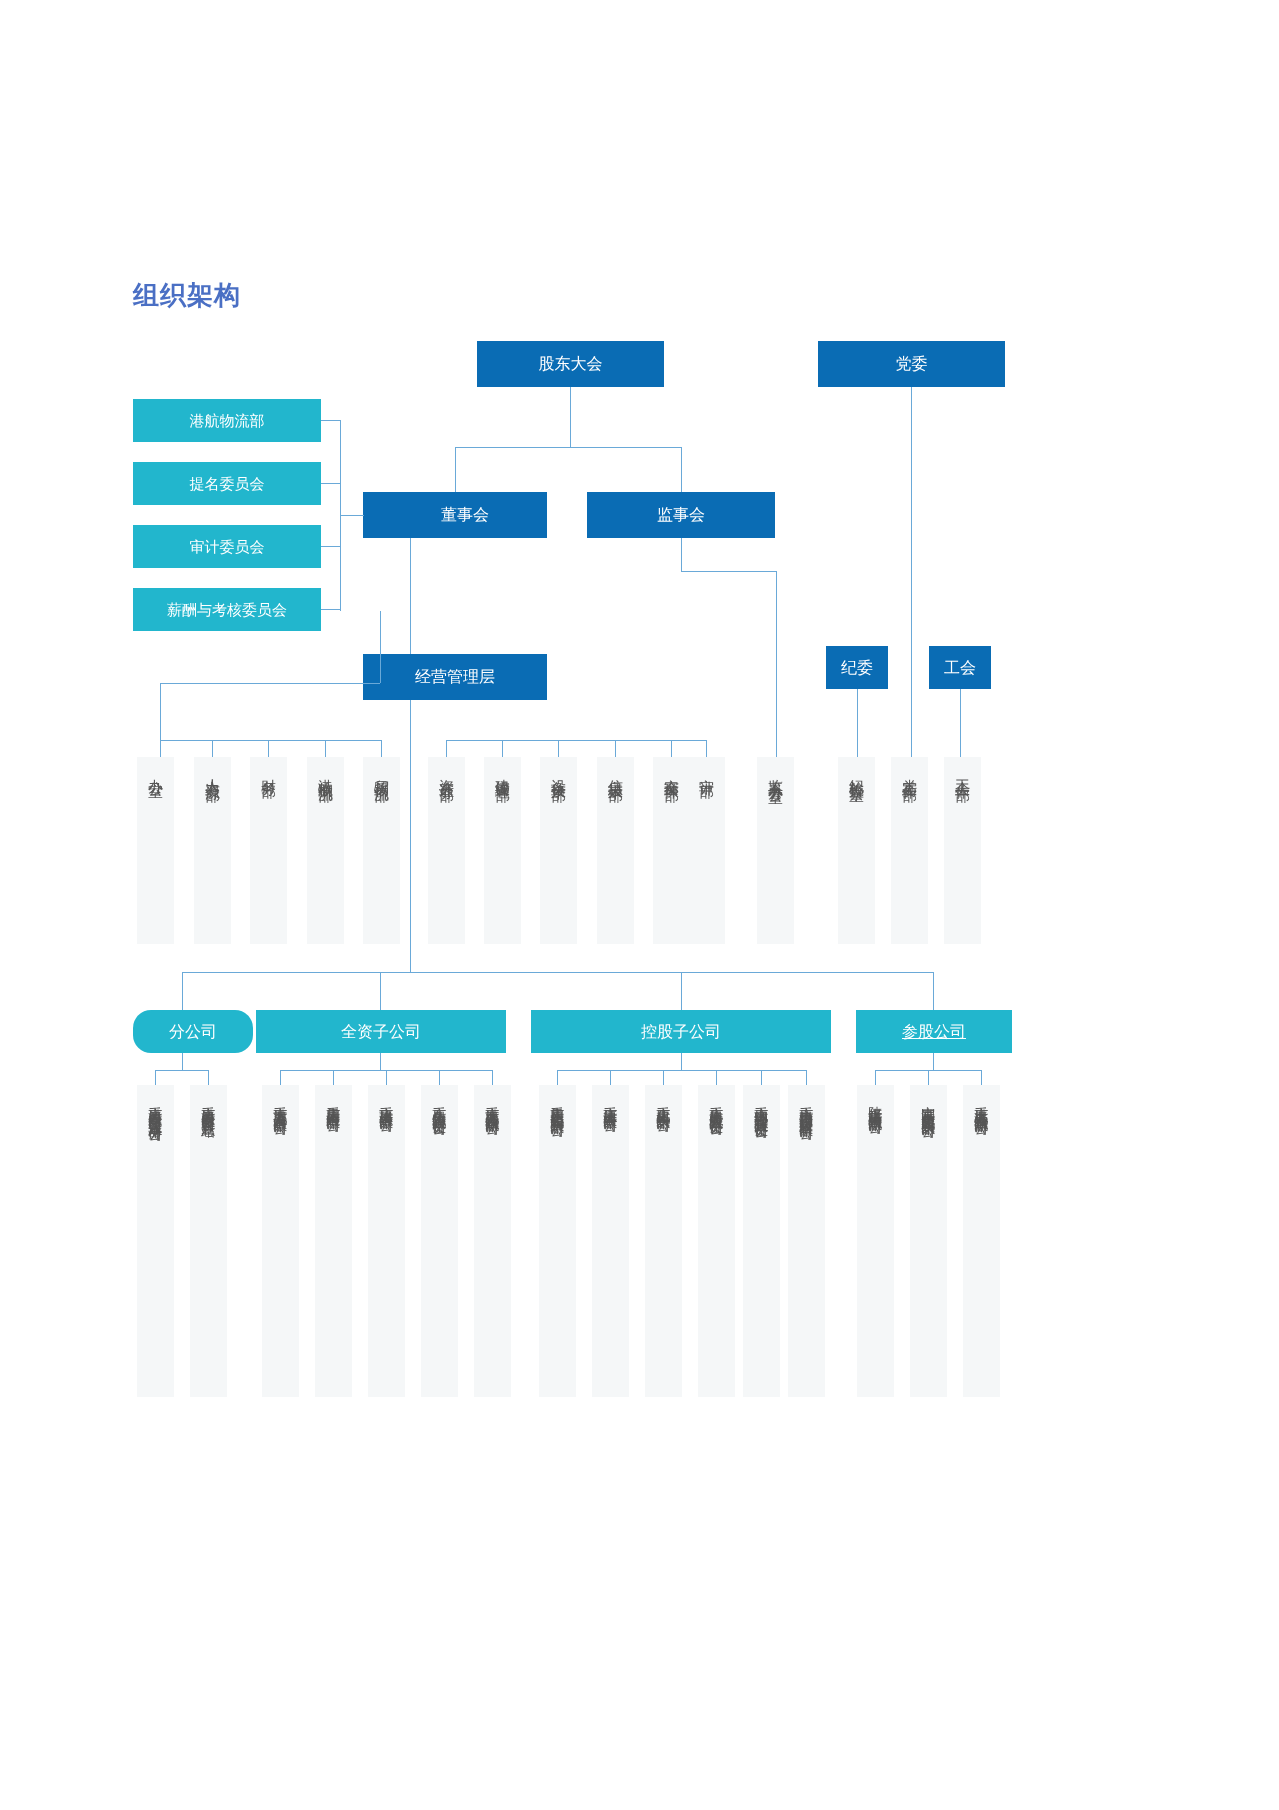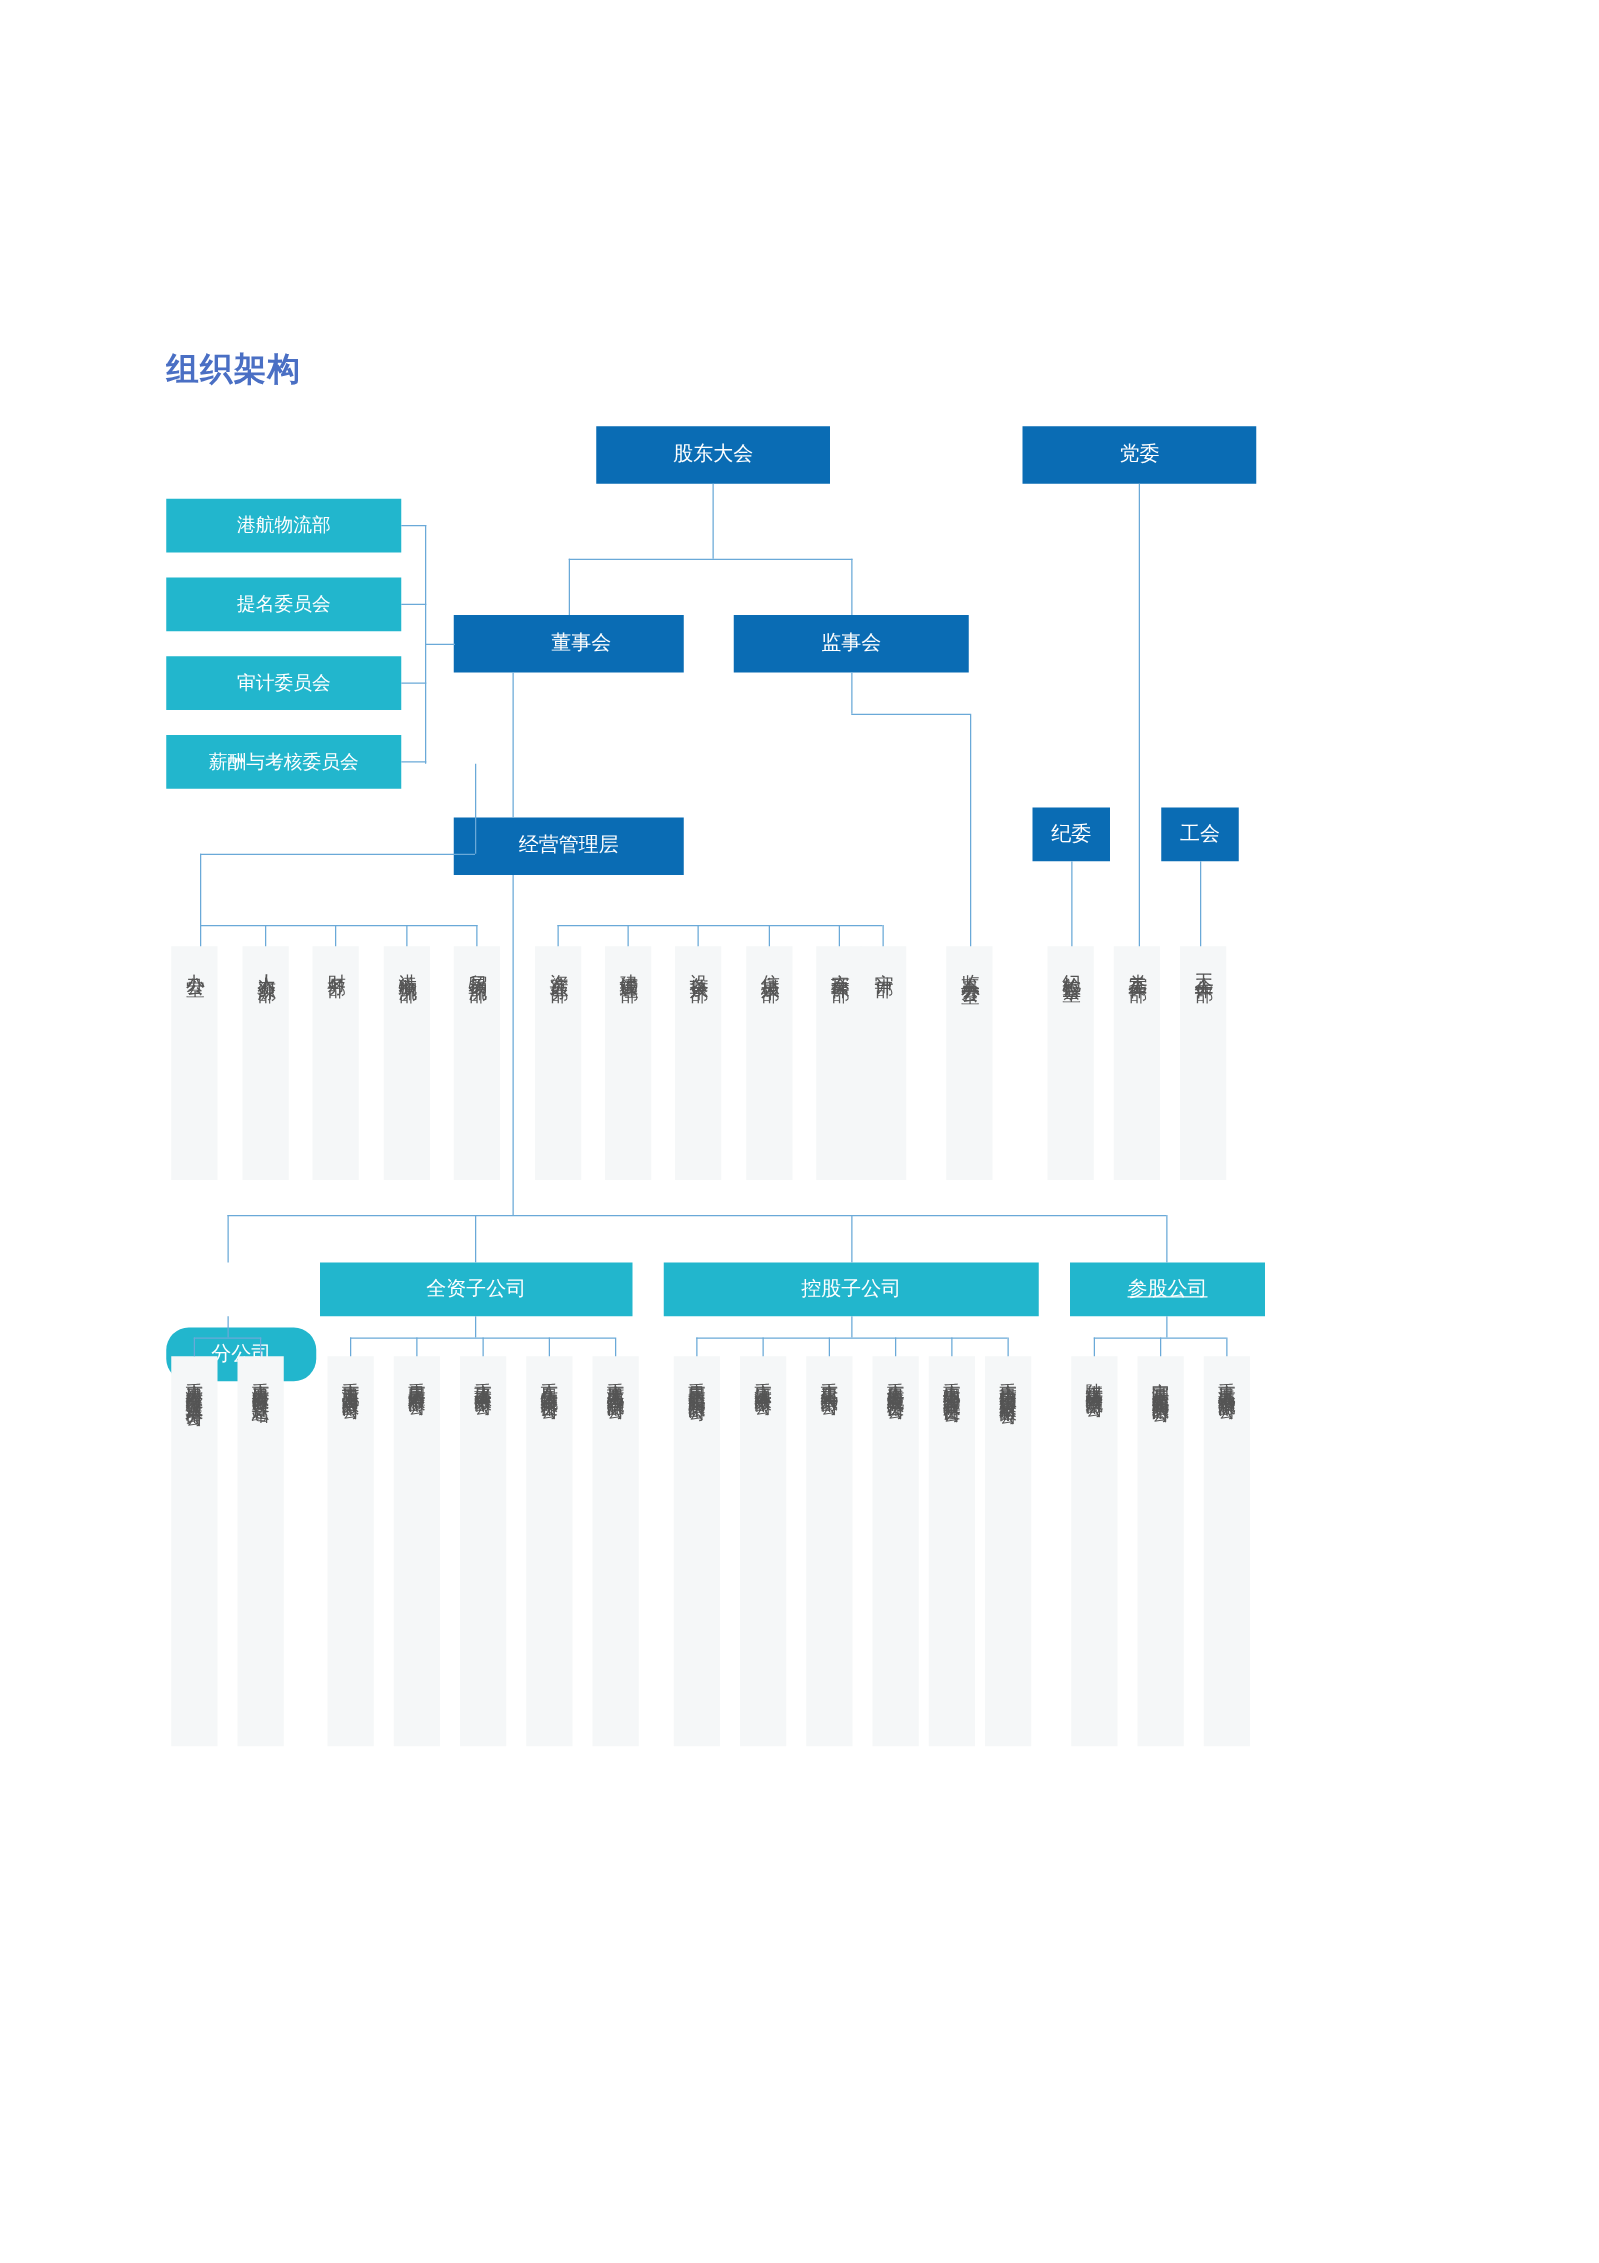--- a/index.html
+++ b/index.html
@@ -153,21 +153,21 @@
   <div class="vchip" style="left:838px;top:757px;width:37px;height:187px;">
     <span>纪检监察室</span>
   </div>
   <div class="vchip" style="left:891px;top:757px;width:37px;height:187px;">
     <span>党委工作部</span>
   </div>
   <div class="vchip" style="left:944px;top:757px;width:37px;height:187px;">
     <span>工会工作部</span>
   </div>
 
-  <div class="box teal" style="left:133px;top:1062px;width:120px;height:43px;border-radius:18px;">
+  <div class="box teal" style="left:133px;top:1010px;width:120px;height:43px;border-radius:18px;">
     <span>分公司</span>
   </div>
   <div class="box teal" style="left:256px;top:1010px;width:250px;height:43px;">
     <span>全资子公司</span>
   </div>
   <div class="box teal" style="left:531px;top:1010px;width:300px;height:43px;">
     <span>控股子公司</span>
   </div>
   <div class="box teal" style="left:856px;top:1010px;width:156px;height:43px;text-decoration:underline;">
     <span>参股公司</span>

